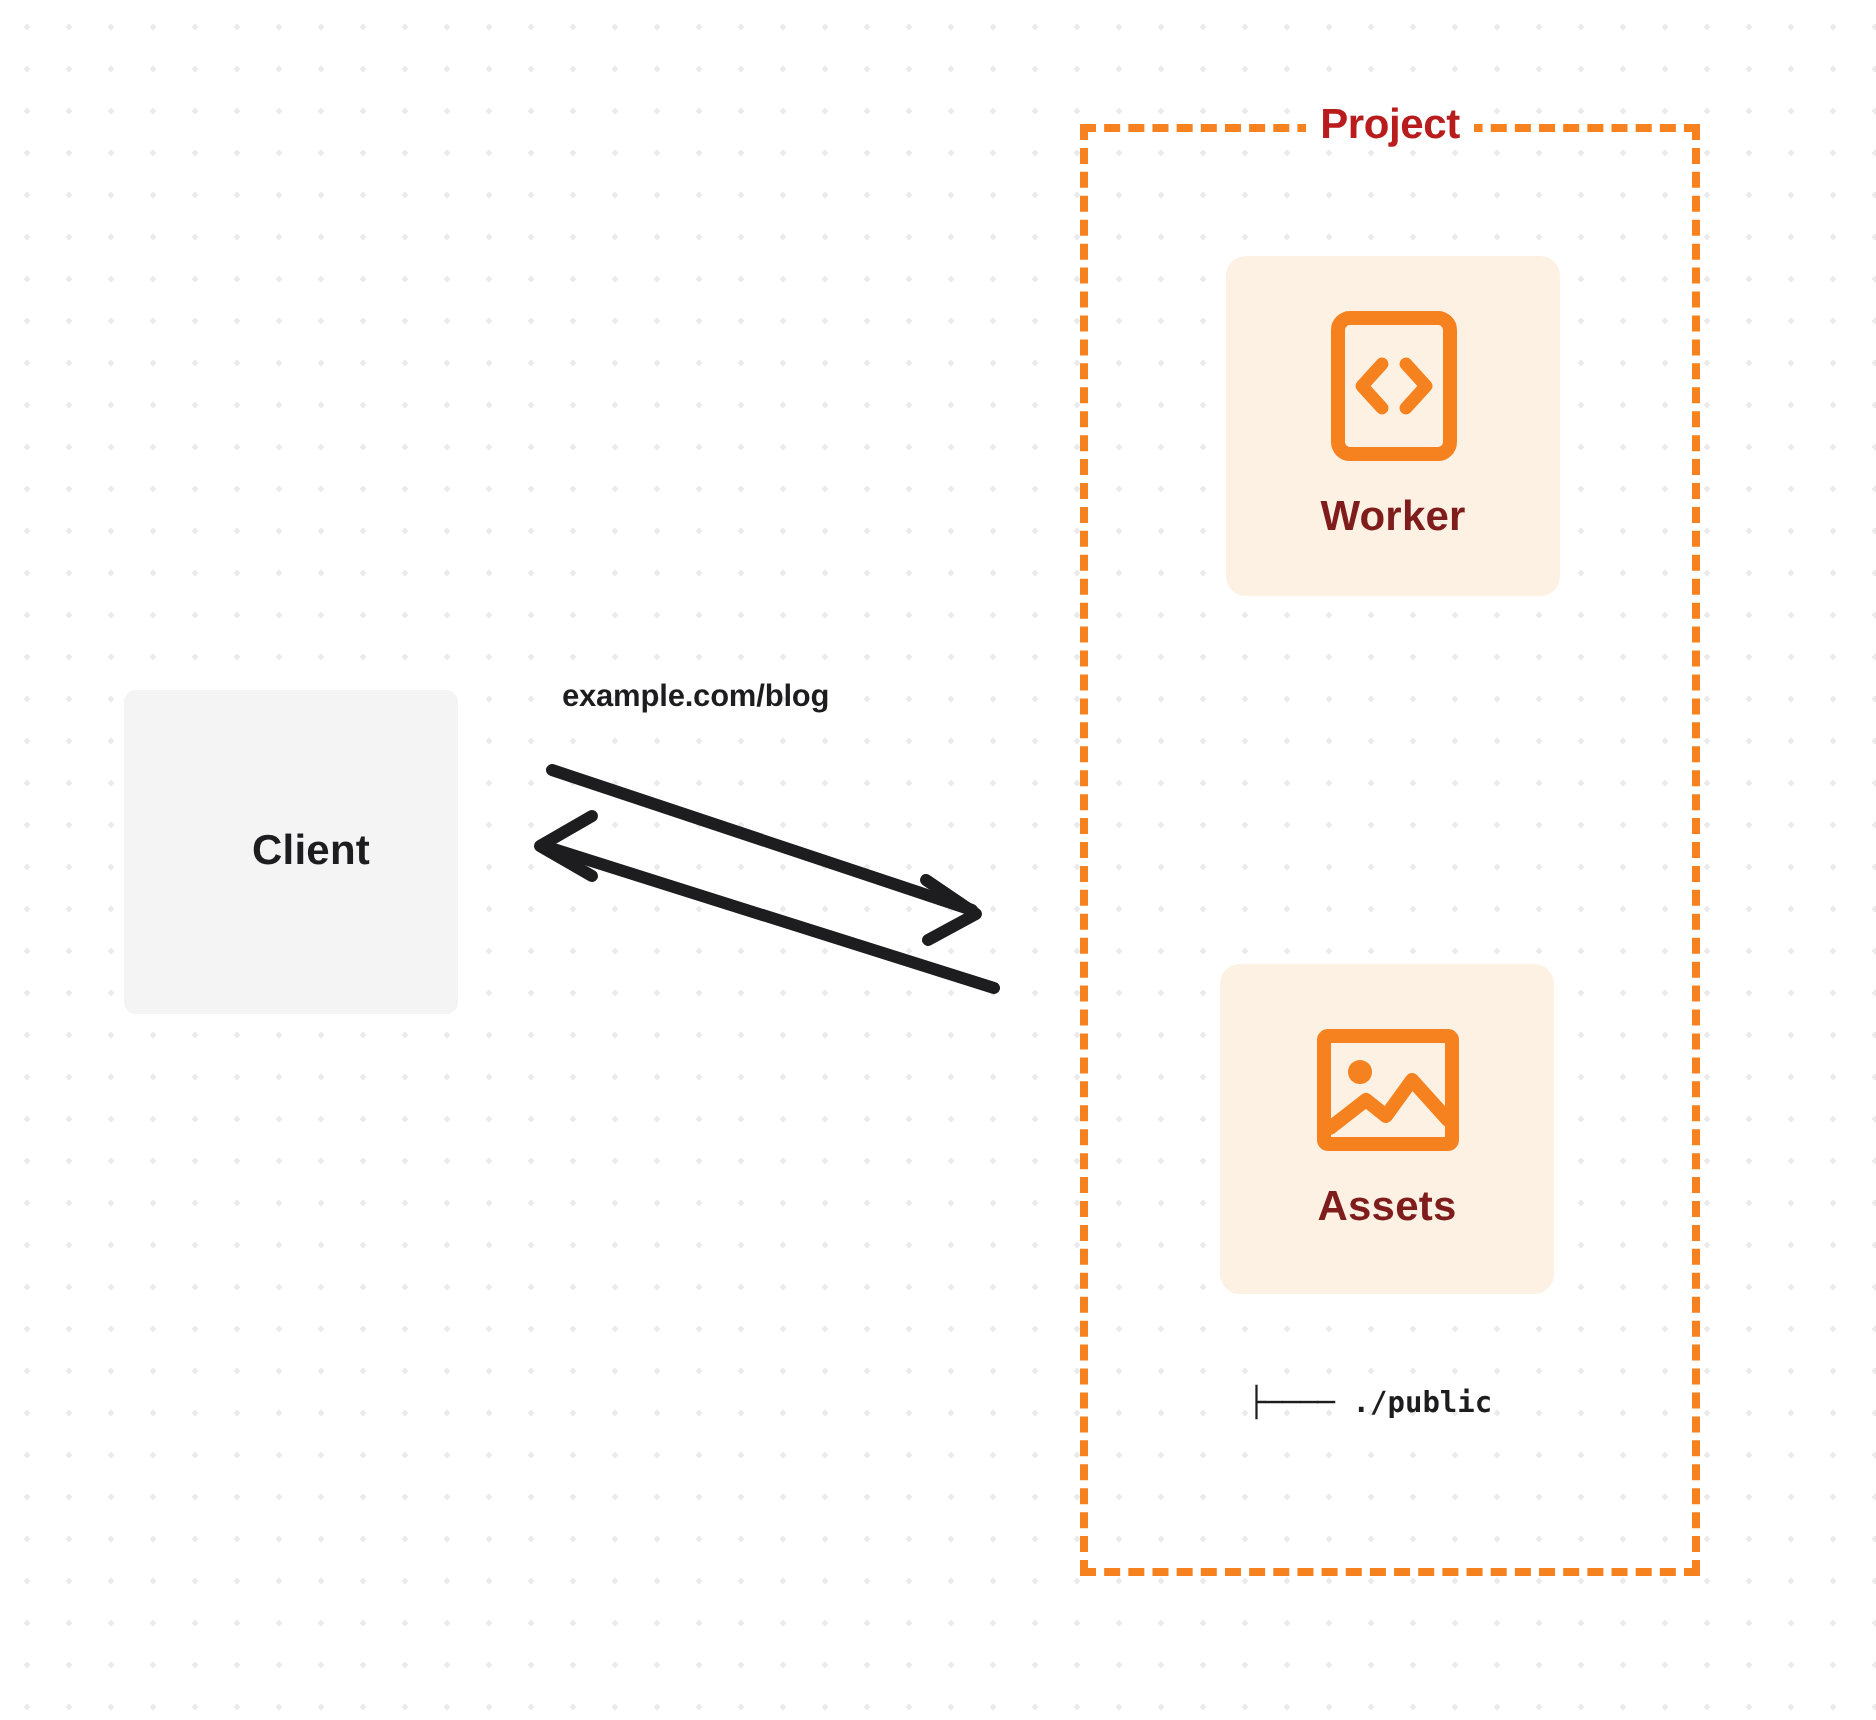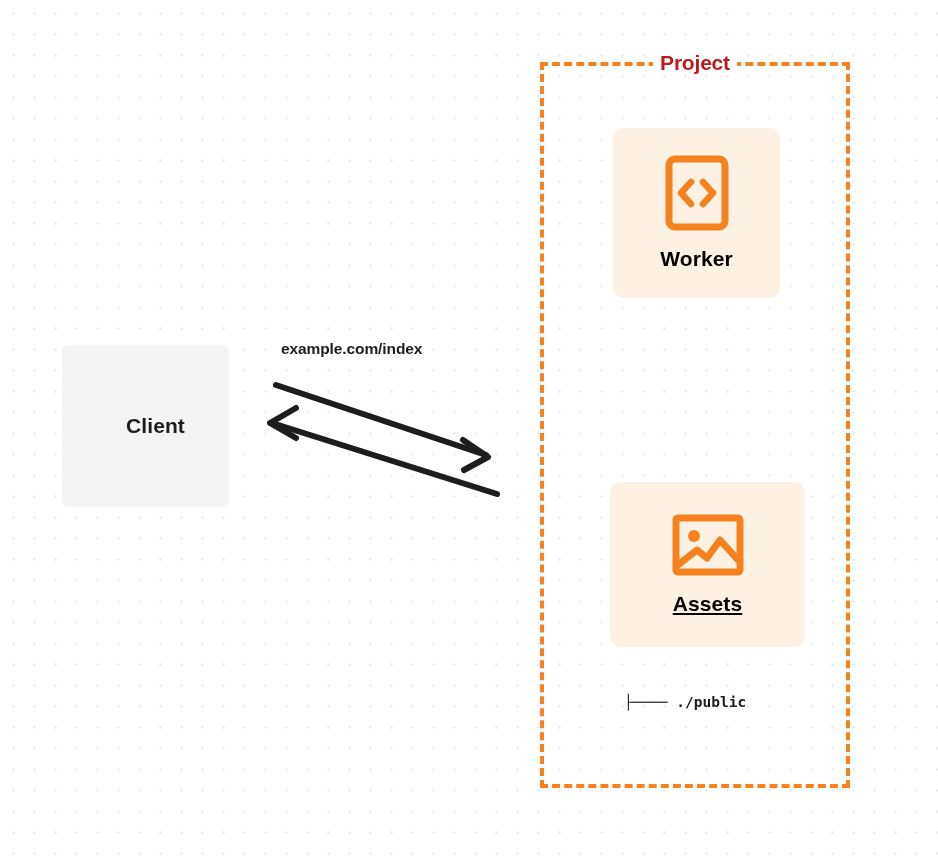--- a/index.html
+++ b/index.html
@@ -103,32 +103,31 @@
   }
   #worker-card {
     left: 613px;
     top: 128px;
     width: 167px;
     height: 170px;
   }
   #assets-card {
     left: 610px;
     top: 482px;
-    width: 195px;
+    width: 167px;
     height: 165px;
-    text-decoration: underline;
   }
   .card-icon {
     line-height: 0;
     margin-bottom: 16px;
   }
   .card-label {
     font-size: 21px;
     font-weight: 700;
-    color: #000000;
+    color: #7f1d1d;
     letter-spacing: .1px;
   }
 
   
   #file-tree {
     position: absolute;
     left: 585px;
     top: 650px;
     width: 200px;
     font-family: "DejaVu Sans Mono", "Liberation Mono", monospace;
@@ -145,21 +144,21 @@
 </style>
 </head>
 <body>
 
 <div class="canvas">
 
   <div id="client-node">
     <span class="node-label">Client</span>
   </div>
 
-  <div id="edge-label">example.com/index</div>
+  <div id="edge-label">example.com/blog</div>
 
   <svg id="edge-group" viewBox="0 0 938 860" width="938" height="860">
 
     <g>
       <line x1="276" y1="385" x2="486" y2="455" stroke="#1d1d1f" stroke-width="6" stroke-linecap="round"></line>
       <polyline points="463,440 488,457 464,470" fill="none" stroke="#1d1d1f" stroke-width="6" stroke-linecap="round" stroke-linejoin="round"></polyline>
     </g>
 
     <g>
       <line x1="272" y1="423" x2="497" y2="494" stroke="#1d1d1f" stroke-width="6" stroke-linecap="round"></line>

